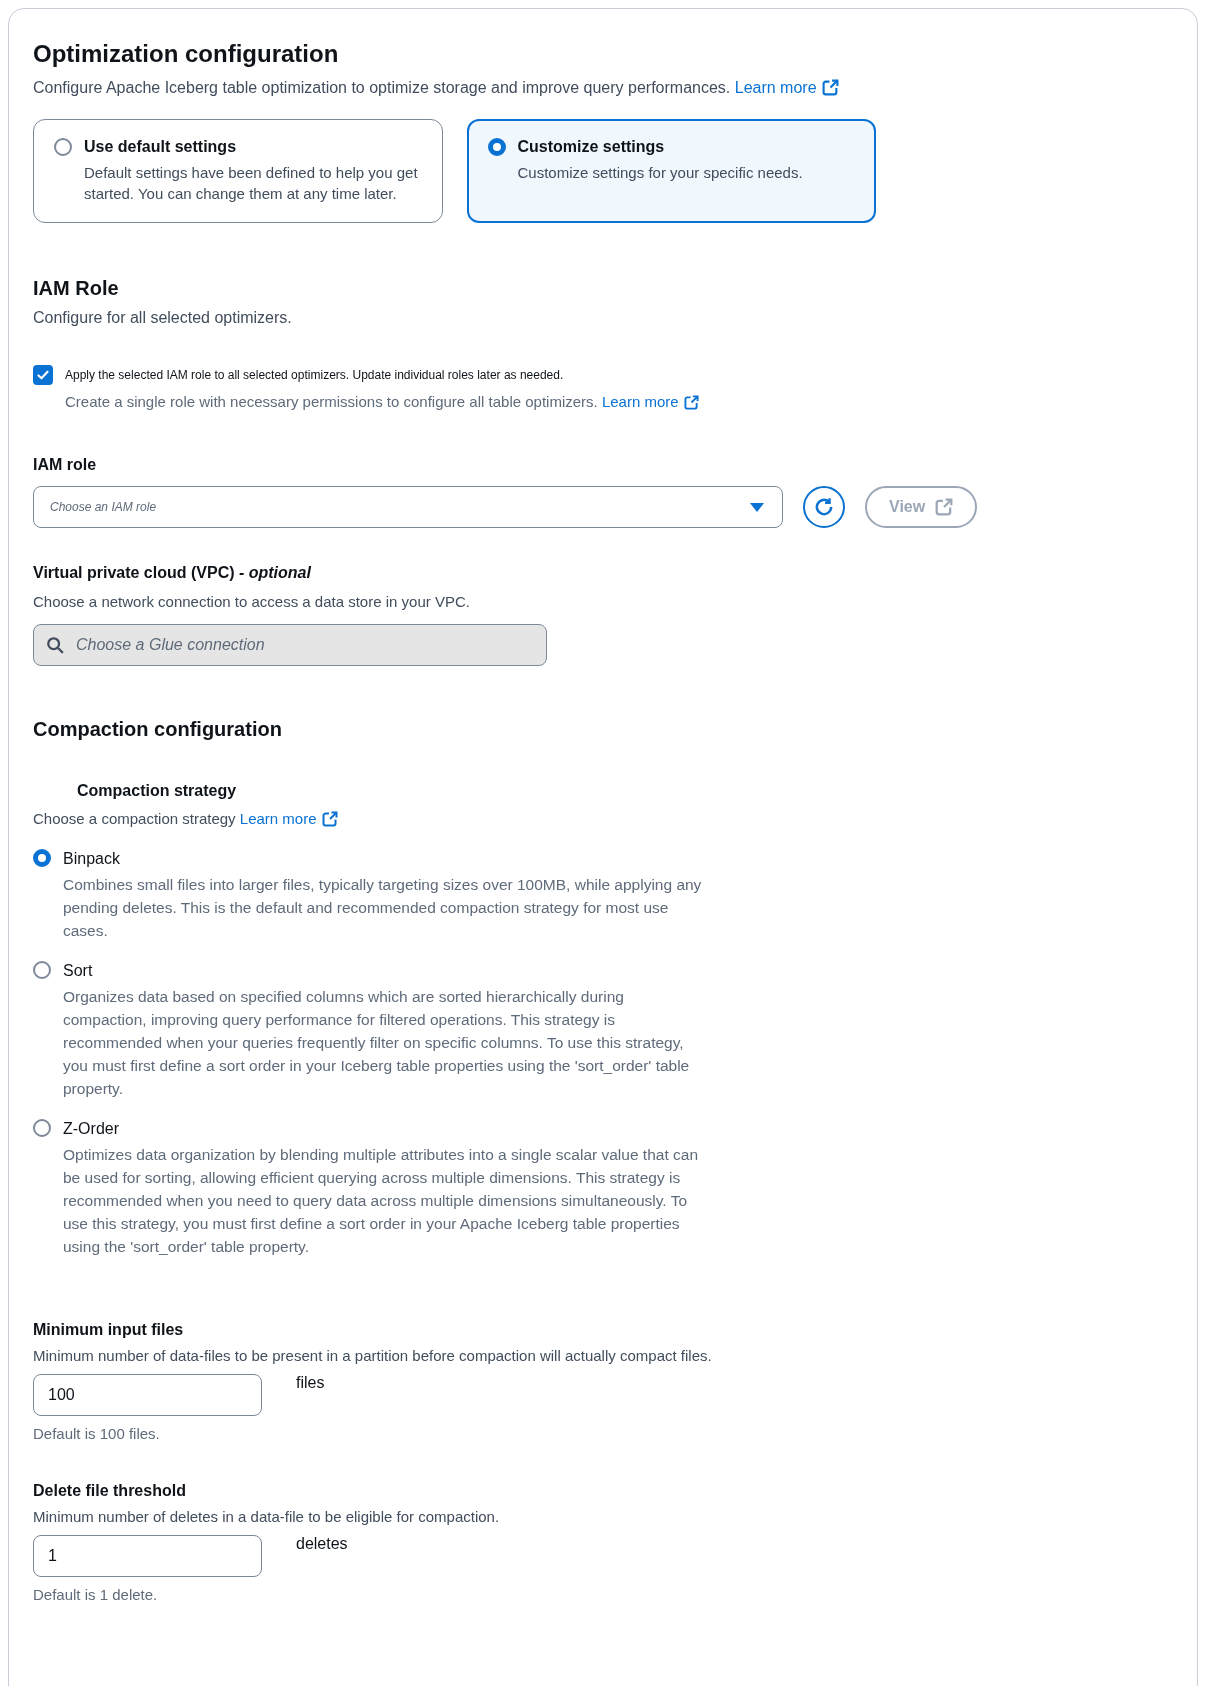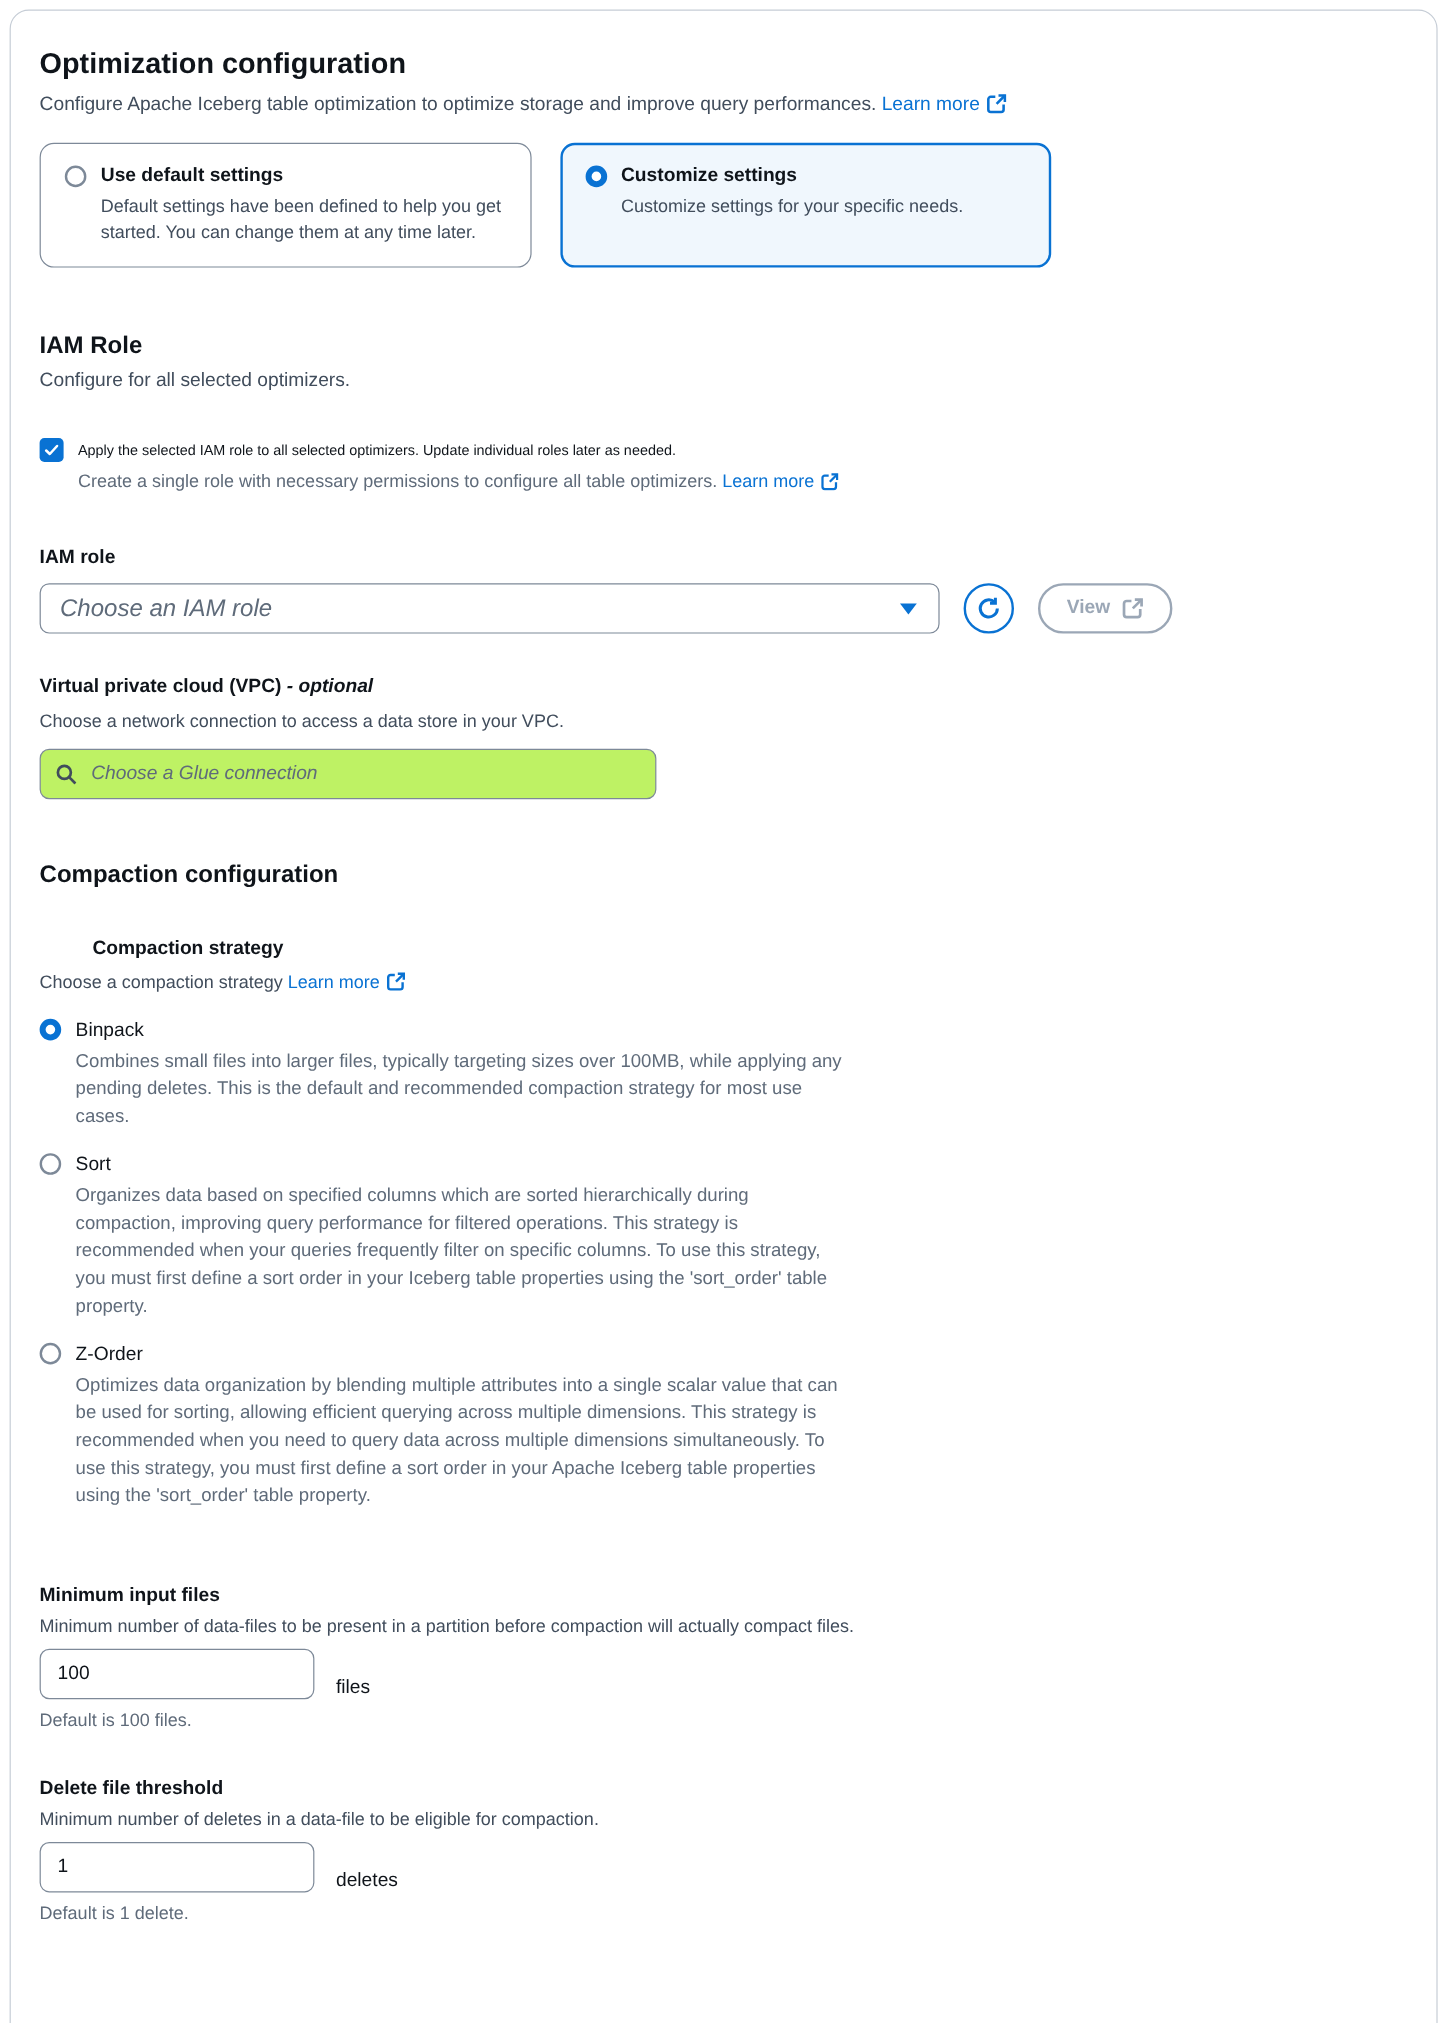--- a/index.html
+++ b/index.html
@@ -52,59 +52,59 @@
 
   
   .field-label { margin-top: 42px; font-size: 16px; font-weight: 700; line-height: 22px; color: #0f141a; }
   .controls-row { margin-top: 10px; display: flex; align-items: center; gap: 20px; }
   .select {
     width: 750px; height: 42px; background: #fff;
     border: 1px solid #7d8998; border-radius: 8px;
     display: flex; align-items: center; justify-content: space-between;
     padding: 0 18px 0 16px; cursor: pointer;
   }
-  .select .ph { font-size: 20px; font-style: italic; color: #5f6b7a; }
+  .select .ph { font-size: 12px; font-style: italic; color: #5f6b7a; }
   .caret { width: 0; height: 0; border-left: 7px solid transparent; border-right: 7px solid transparent; border-top: 9px solid #0972d3; }
   .icon-btn {
     width: 42px; height: 42px; border-radius: 50%; border: 2px solid #0972d3;
     background: #fff; color: #0972d3; display: flex; align-items: center; justify-content: center;
     cursor: pointer; flex: none; padding: 0;
   }
   .btn {
     height: 42px; border-radius: 21px; background: #fff; border: 2px solid #0972d3;
     color: #0972d3; font-family: inherit; font-size: 16px; font-weight: 700;
     display: inline-flex; align-items: center; gap: 10px; padding: 0 22px; cursor: pointer; white-space: nowrap;
   }
   .btn.disabled { border-color: #9ba7b6; color: #9ba7b6; }
   .create-role-btn { margin-top: 38px; }
 
   .vpc-label { margin-top: 34px; }
   .optional { font-style: italic; }
   .helper-text { margin: 7px 0 0 0; font-size: 15px; line-height: 21px; color: #414d5c; }
   .vpc-row { margin-top: 12px; display: flex; align-items: center; gap: 30px; }
   .search {
-    width: 514px; height: 42px; border: 1px solid #7d8998; border-radius: 8px; background: #bef264;
+    width: 514px; height: 42px; border: 1px solid #7d8998; border-radius: 8px; background: #e5e5e5;
     display: flex; align-items: center; gap: 10px; padding: 0 12px; color: #414d5c;
   }
   .search input { flex: 1; border: none; outline: none; background: transparent; font-family: inherit; font-size: 16px; font-style: italic; color: #5f6b7a; }
   input::placeholder { color: #5f6b7a; opacity: 1; font-style: italic; }
 
   
   .strategy-label { margin-top: 38px; margin-left: 44px; }
   .choose-line { margin: 6px 0 0 0; font-size: 15px; line-height: 22px; color: #414d5c; }
   .option { margin-top: 17px; display: flex; gap: 12px; align-items: flex-start; }
   .option .radio { margin-top: 2px; }
   .option-label { font-size: 16px; line-height: 24px; color: #0f141a; }
   .option-desc { margin-top: 2px; font-size: 15.5px; line-height: 23px; color: #5f6b7a; max-width: 648px; }
 
   
   .num-field-label { margin-top: 61px; }
   .num-field-label.delete { margin-top: 36px; }
   .num-desc { margin: 4px 0 0 0; font-size: 15px; line-height: 21px; color: #414d5c; }
-  .unit-row { margin-top: 8px; display: flex; align-items: flex-end; gap: 18px; }
+  .unit-row { margin-top: 8px; display: flex; align-items: flex-start; gap: 34px; }
   .num-input {
     width: 229px; height: 42px; border: 1px solid #7d8998; border-radius: 8px;
     padding: 0 14px; font-family: inherit; font-size: 16px; color: #0f141a; background: #fff; outline: none;
   }
   .unit { font-size: 16px; color: #0f141a; }
   .default-note { margin-top: 8px; font-size: 15px; line-height: 20px; color: #5f6b7a; }
 </style>
 </head>
 <body>
 

